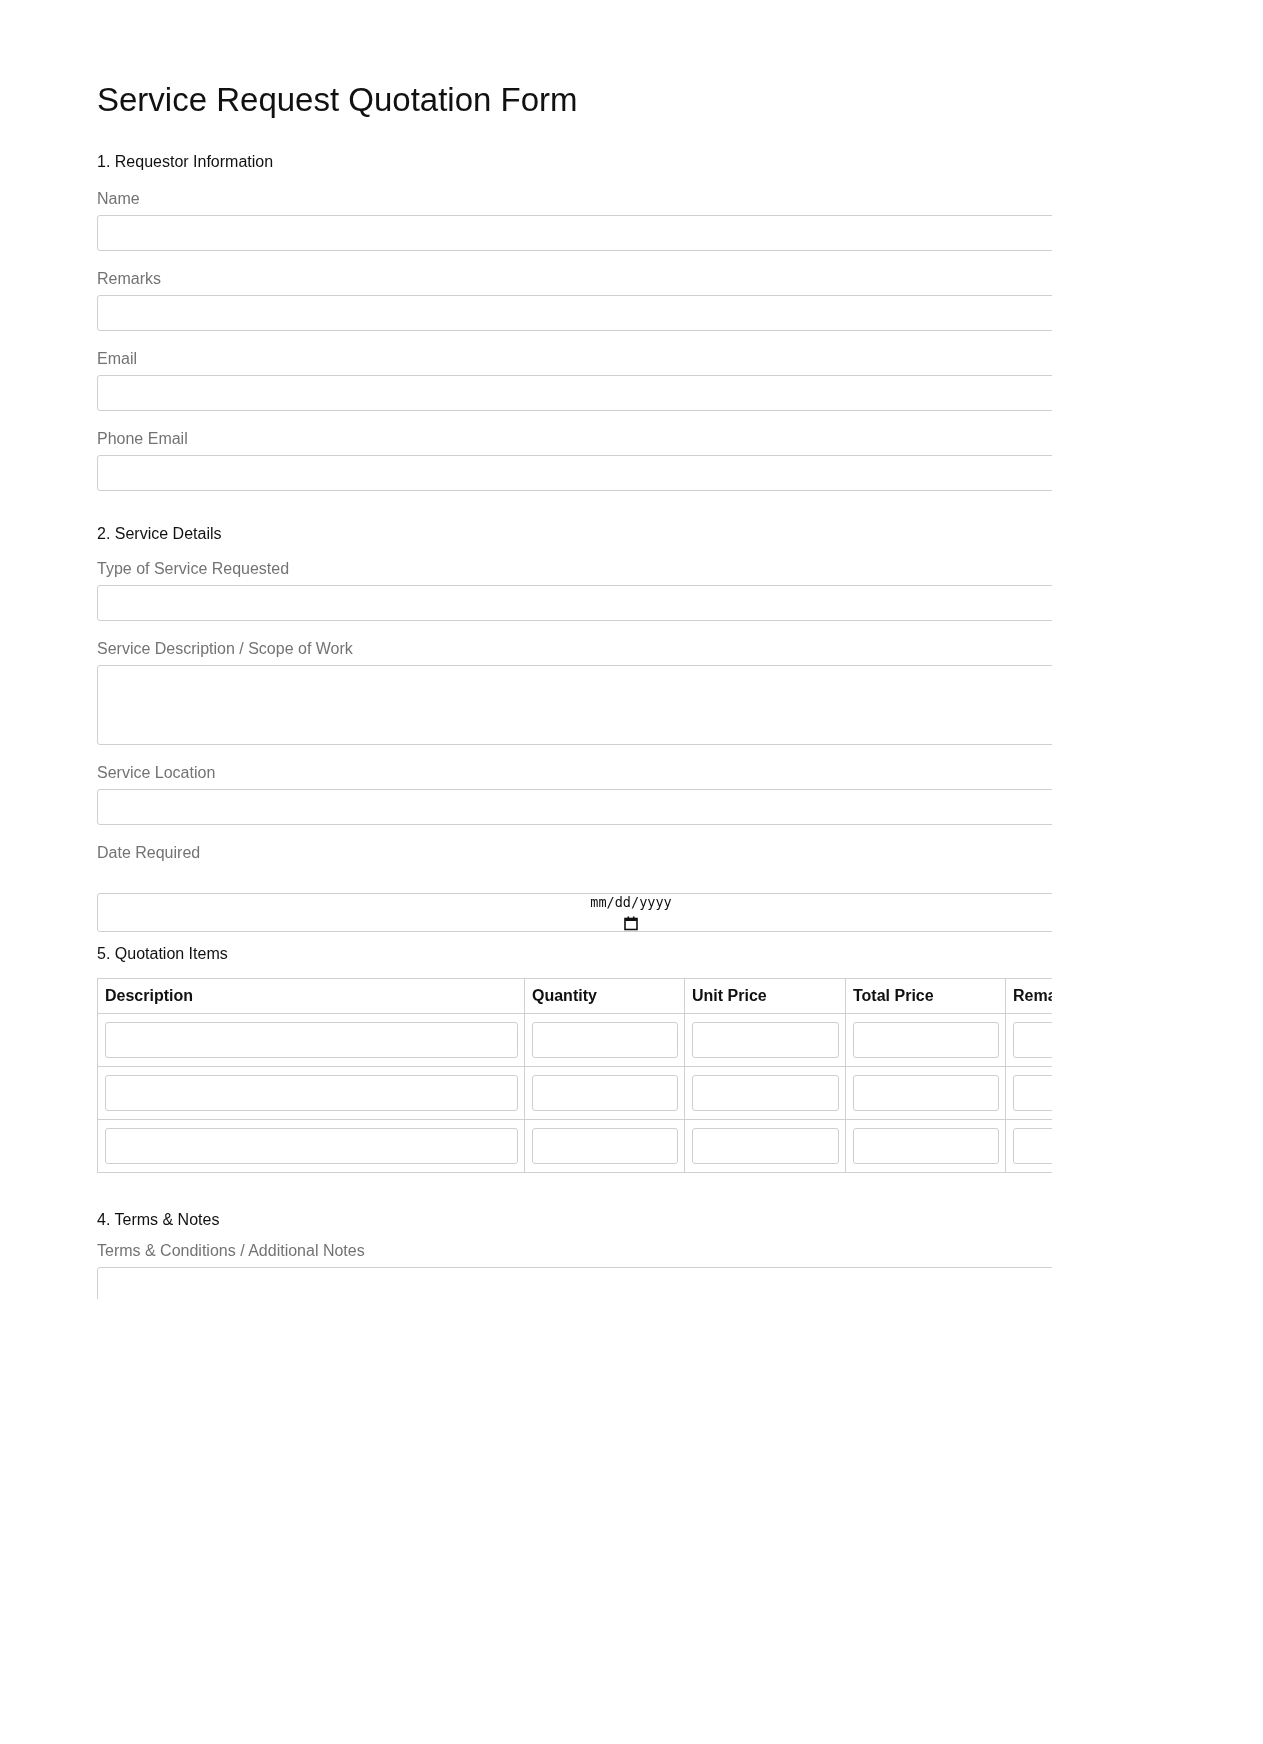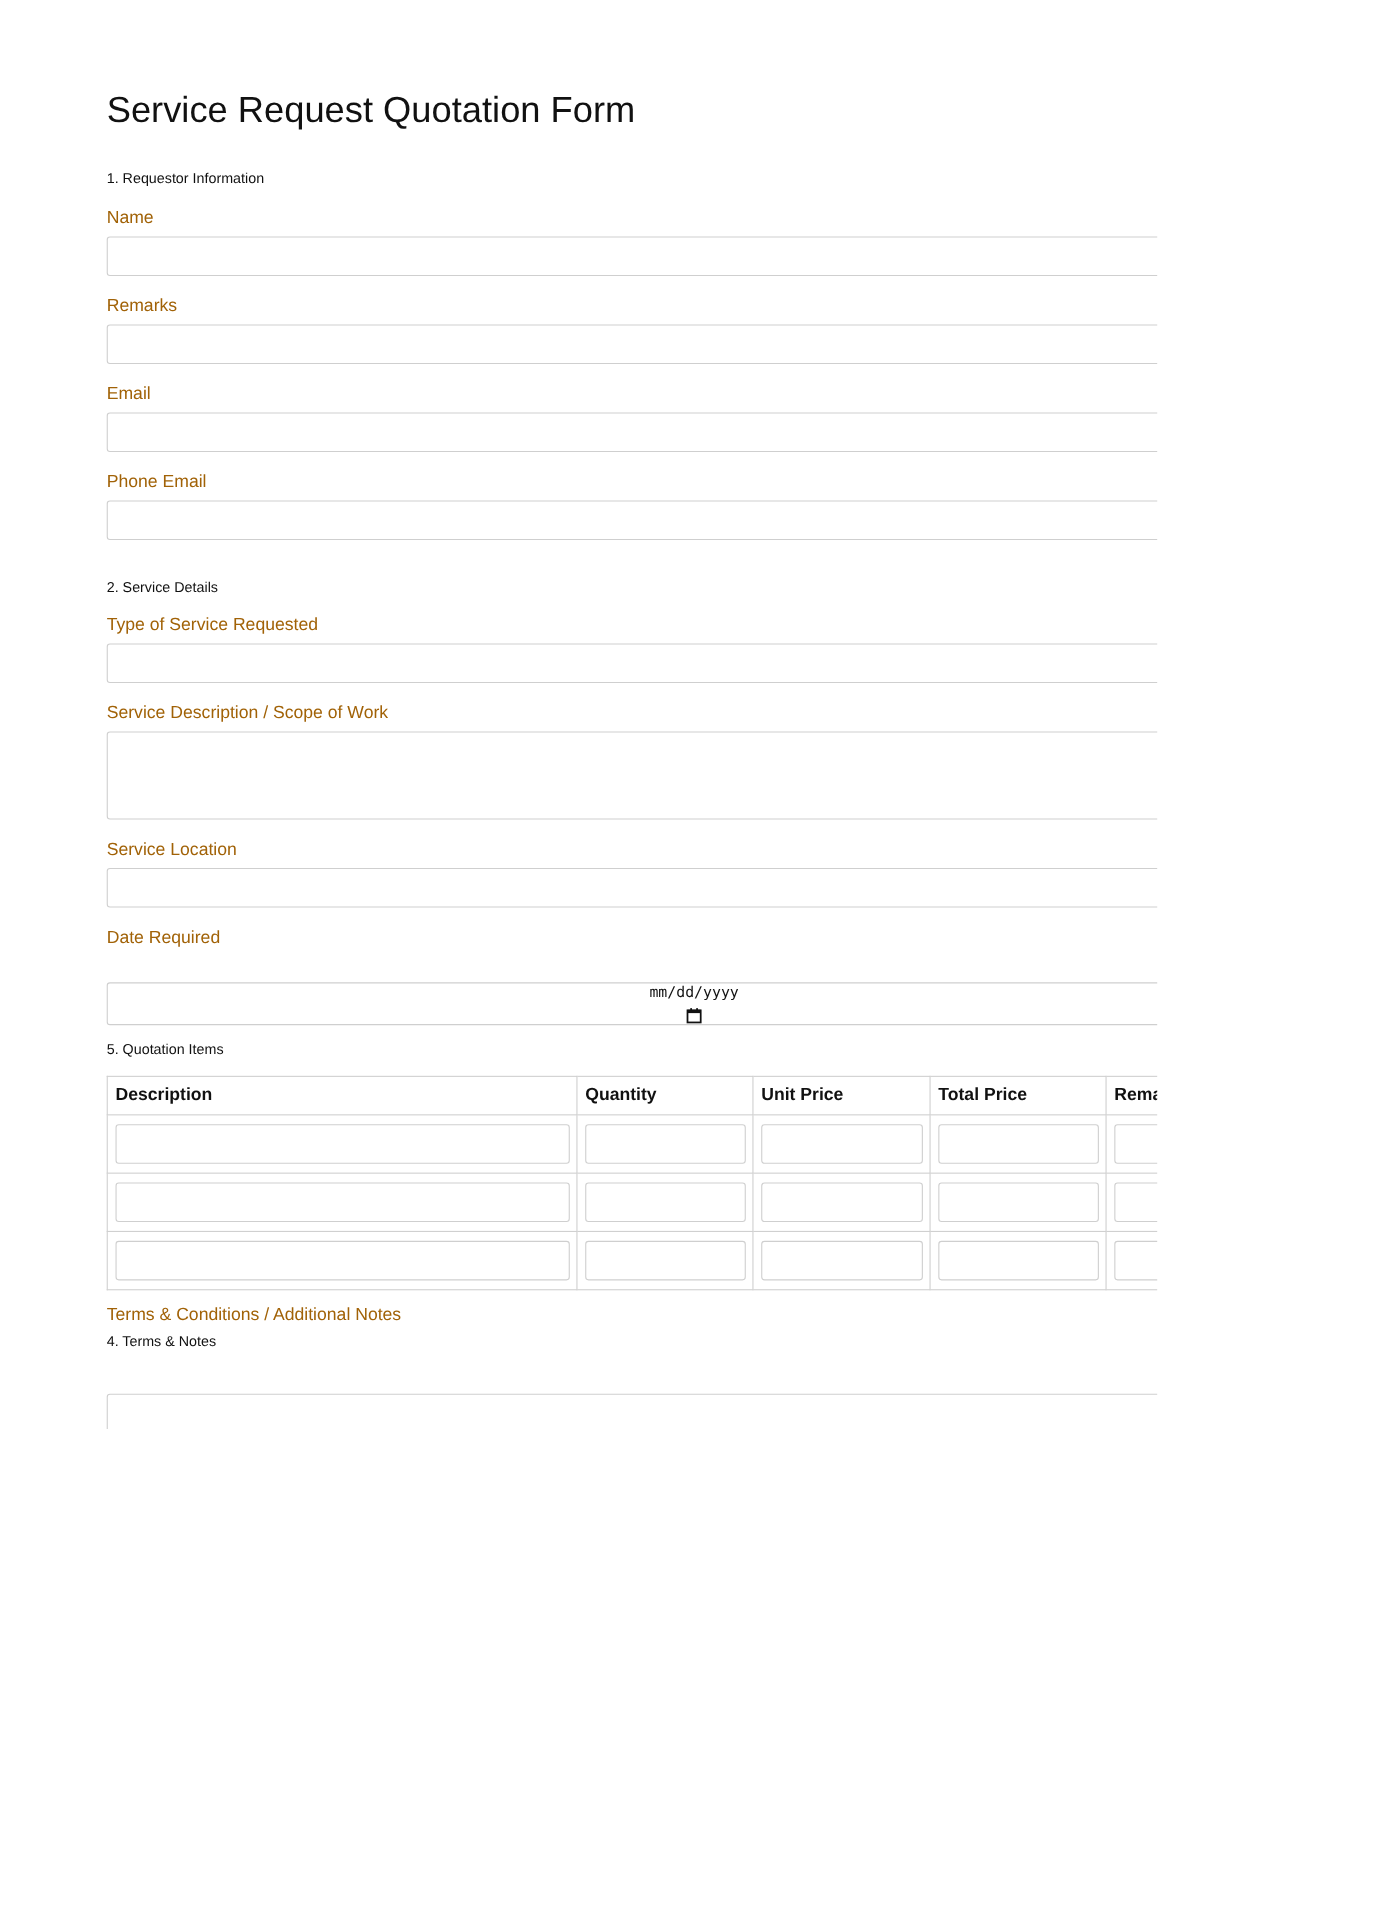--- a/index.html
+++ b/index.html
@@ -36,32 +36,32 @@
       margin: 0;
       font-size: 33px;
       font-weight: normal;
       line-height: 40px;
       white-space: nowrap;
     }
     h2.section-title {
       position: absolute;
       left: 0;
       margin: 0;
-      font-size: 13px;
+      font-size: 16px;
       font-weight: normal;
       line-height: 24px;
       white-space: nowrap;
     }
     label.field-label {
       position: absolute;
       left: 0;
       font-size: 16px;
       line-height: 20px;
       white-space: nowrap;
-      color: #a16207;
+      color: #737373;
     }
     .text-input {
       position: absolute;
       left: 0;
       width: 1068px;
       height: 36px;
       box-sizing: border-box;
       border: 1.5px solid #cfcfcf;
       border-radius: 3px;
       background: #fff;
@@ -259,17 +259,17 @@
             </td>
           <td>
               <input class="cell-input" type="text" value="" style="">
             </td>
         </tr>
       </tbody>
     </table>
 
     <h2 class="section-title" style="top:1208px;">4. Terms &amp; Notes</h2>
 
-    <label class="field-label" style="top:1186px;text-align:right;">Terms &amp; Conditions / Additional Notes</label>
+    <label class="field-label" style="top:1241px;text-align:right;">Terms &amp; Conditions / Additional Notes</label>
     <textarea class="text-input" style="top: 1267px; height: 100px;"></textarea>
 
   </form>
 </div>
 
 </body></html>

